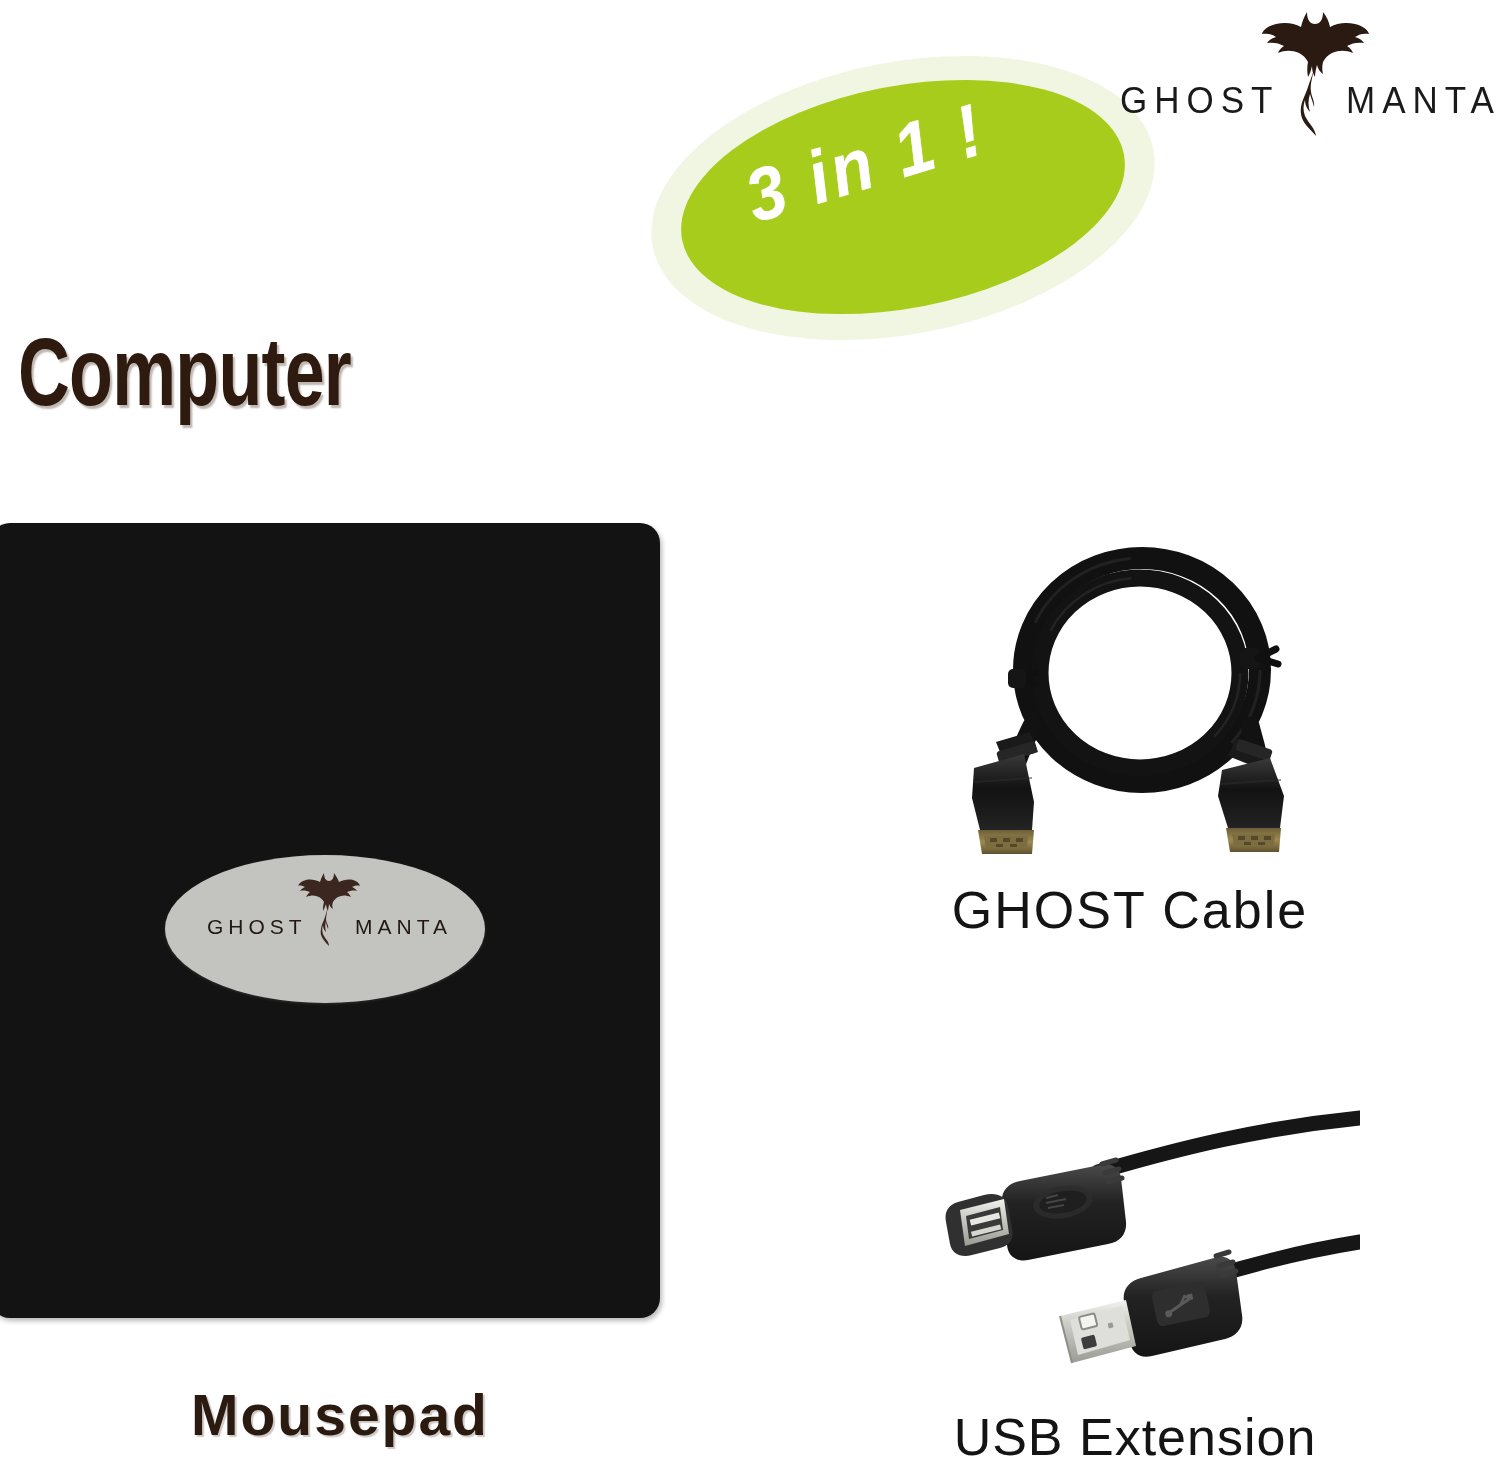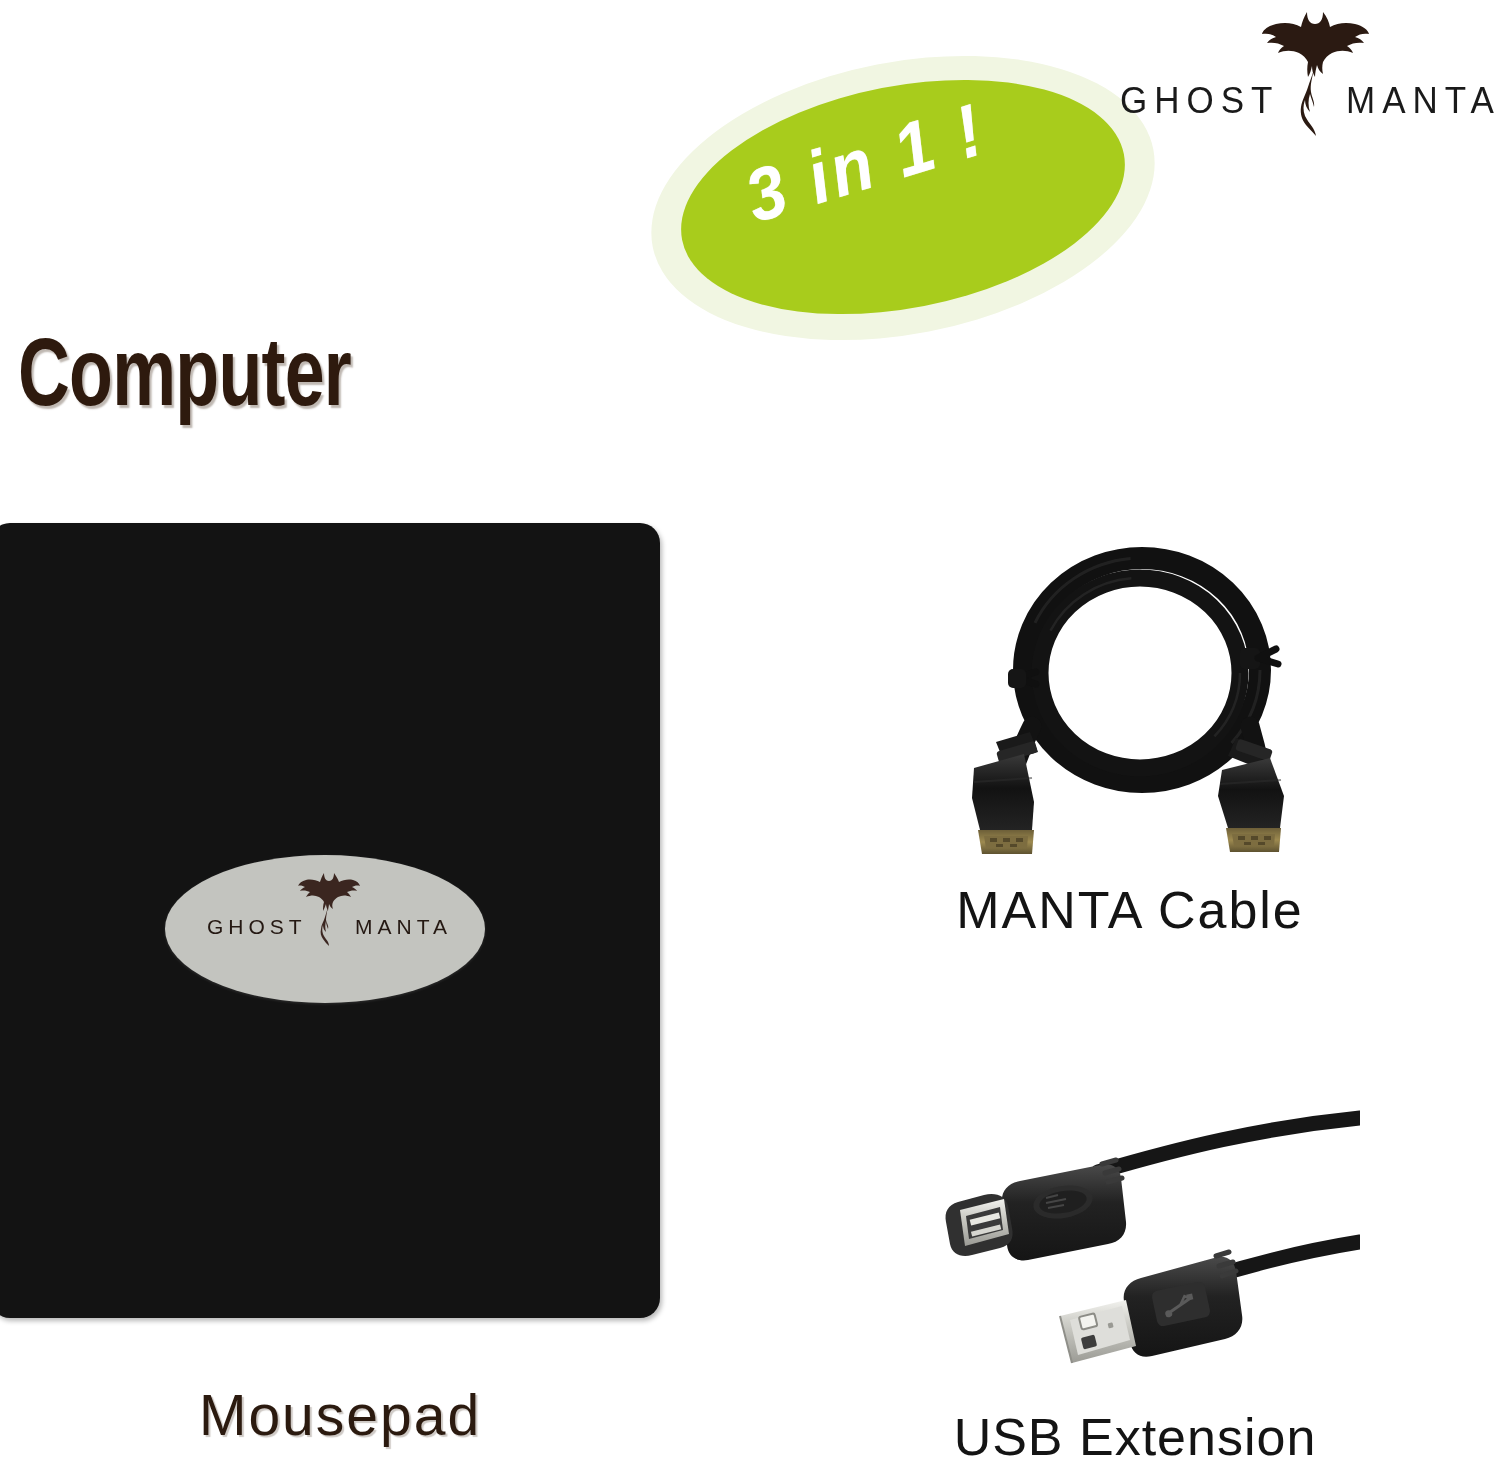--- a/index.html
+++ b/index.html
@@ -172,21 +172,21 @@
     position: absolute;
     white-space: pre;
     text-align: center;
   }
   .cap-mousepad {
     left: 60px;
     top: 1382px;
     width: 560px;
     color: #2b1a0f;
     font-family: "Liberation Sans", sans-serif;
-    font-weight: normal;
+    font-weight: bold;
     font-size: 57px;
     letter-spacing: 2px;
     text-shadow: 2px 2px 1px rgba(60,38,22,0.25);
   }
   .cap-hdmi {
     left: 920px;
     top: 880px;
     width: 420px;
     color: #141414;
     font-family: "Liberation Sans", sans-serif;
@@ -367,14 +367,14 @@
     <path d="M196 190 L206 236 L142 253 L130 206 Z" fill="url(#usbShell)"></path>
     <path d="M140 210 L192 196 L200 230 L148 245 Z" fill="#dededa"></path>
     <rect x="150" y="205" width="16" height="13" rx="2" fill="#f4f4f0" stroke="#8d8d87" stroke-width="2" transform="rotate(-14 158 211)"></rect>
     <rect x="152" y="226" width="14" height="12" rx="2" fill="#3d3d3d" transform="rotate(-14 159 232)"></rect>
     <rect x="178" y="213" width="5" height="5" rx="1" fill="#9a9a94" transform="rotate(-14 180 215)"></rect>
     <path d="M130 206 L142 253" stroke="#8f8f89" stroke-width="2" fill="none"></path>
   </g>
 </svg>
 
 <div class="cap cap-mousepad">Mousepad</div>
-<div class="cap cap-hdmi">MANTA Cable</div>
+<div class="cap cap-hdmi">GHOST Cable</div>
 <div class="cap cap-usb">USB Extension</div>
 
 </body></html>

